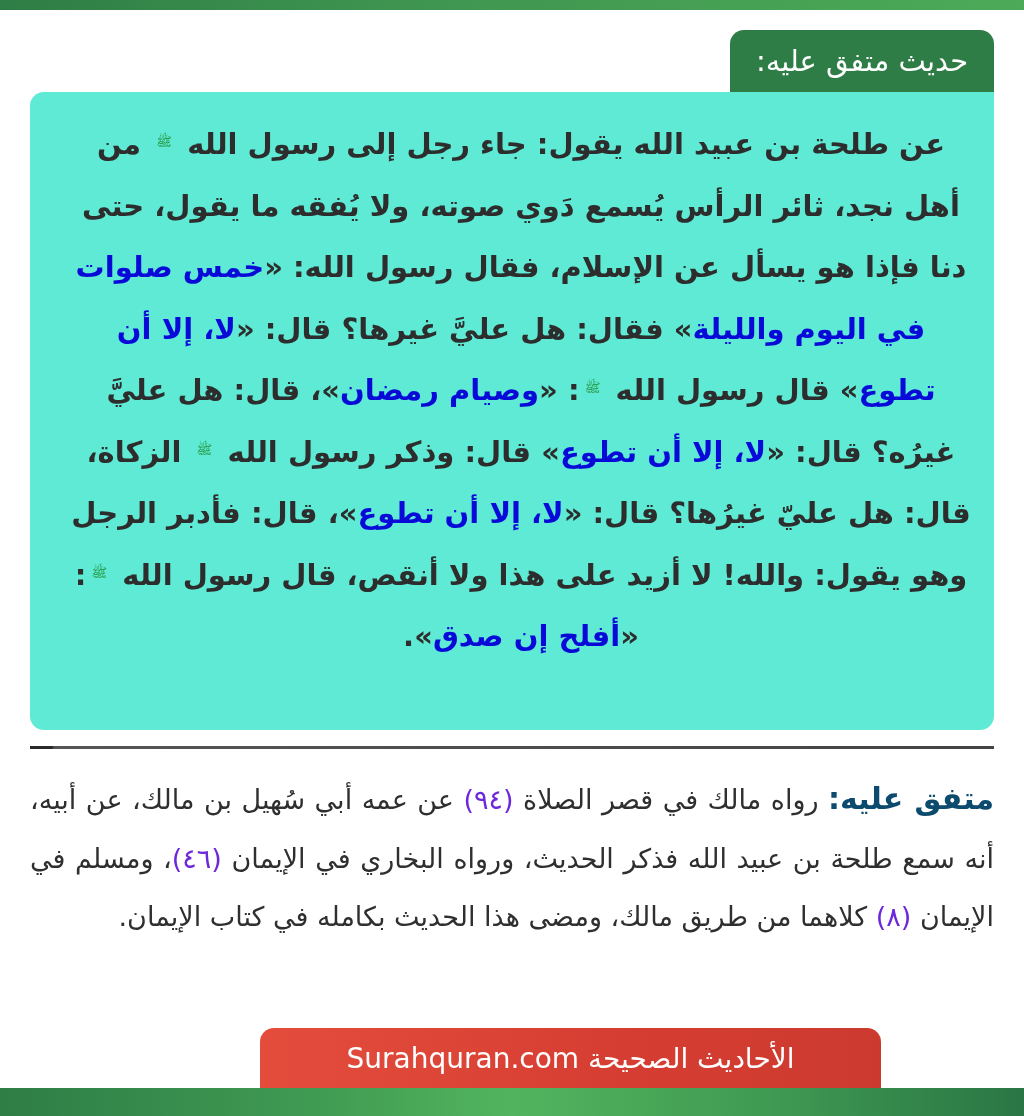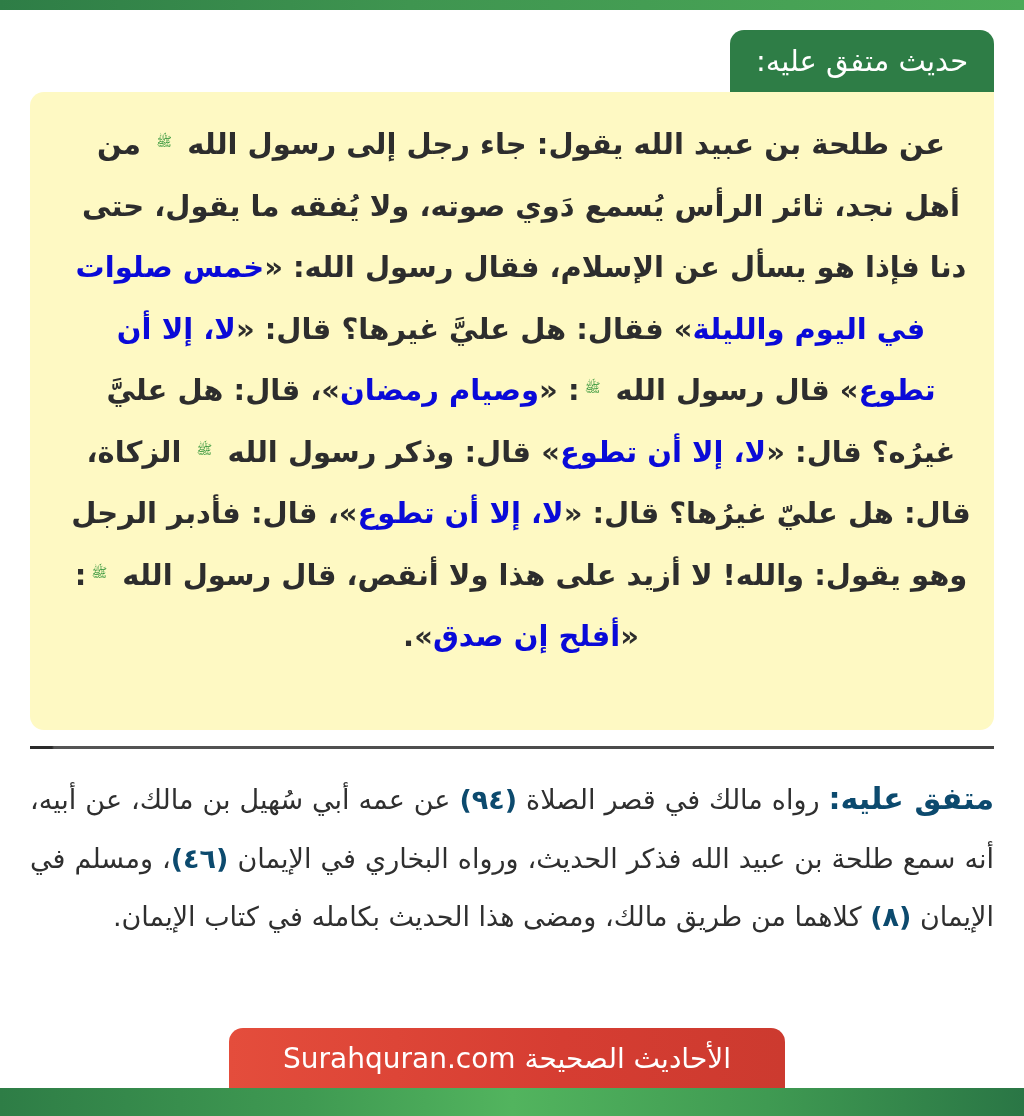--- a/index.html
+++ b/index.html
@@ -17,21 +17,21 @@
 
     .title-badge {
       position: absolute; right: 30px; top: 30px; height: 68px; width: 264px;
       background: #2e7d46; border-radius: 14px 14px 0 0;
       color: #ffffff; font-size: 29px; line-height: 62px; text-align: center;
       padding: 0 16px;
     }
 
     .hadith-box {
       position: absolute; left: 30px; top: 92px; width: 964px; height: 638px;
-      background: #fef9c3; border-radius: 0 0 14px 14px;
+      background: #5eead4; border-radius: 0 0 14px 14px;
       border-top-left-radius: 14px;
       padding: 22px 18px 0 36px;
     }
     .hadith-text {
       font-weight: bold; font-size: 29px; line-height: 61.5px;
       color: #2d2d2d; text-align: center; direction: rtl;
     }
     .hadith-text .blue { color: #0a0ad8; }
     .saw {
       display: inline-block; color: #1d8a2a; font-weight: normal;
@@ -43,24 +43,24 @@
       position: absolute; left: 30px; top: 746px; width: 964px; height: 3px;
       background: linear-gradient(to right, #2a2a2a 0, #2a2a2a 22px, #555 24px, #444 100%);
     }
 
     .source {
       position: absolute; right: 30px; left: 30px; top: 770px;
       font-size: 27px; line-height: 58.5px; color: #2f2f2f;
       text-align: justify; text-align-last: right; direction: rtl;
     }
     .source .label { color: #0c4a6e; font-weight: bold; font-size: 30px; }
-    .source .num { color: #0c4a6e; font-weight: bold; }
+    .source .num { color: #6d28d9; }
 
     .site-badge {
-      position: absolute; left: 229px; top: 1028px; width: 556px; height: 62px;
+      position: absolute; left: 260px; top: 1028px; width: 621px; height: 62px;
       background: linear-gradient(to right, #e44d3c 0%, #d63d32 60%, #cc3a2f 100%);
       border-radius: 14px 14px 0 0;
       color: #ffffff; font-size: 28px; line-height: 62px; text-align: center;
       direction: rtl;
     }
   </style>
 </head>
 <body>
 
 <div class="top-bar"></div>

